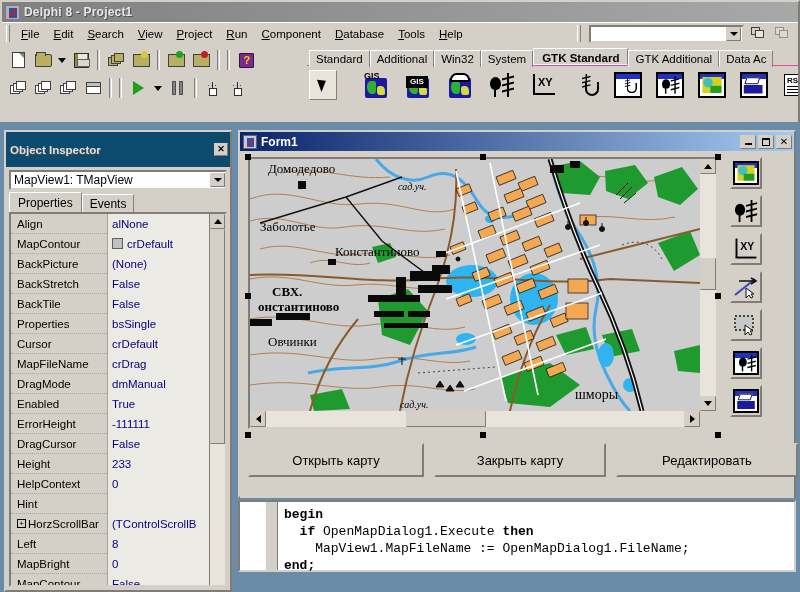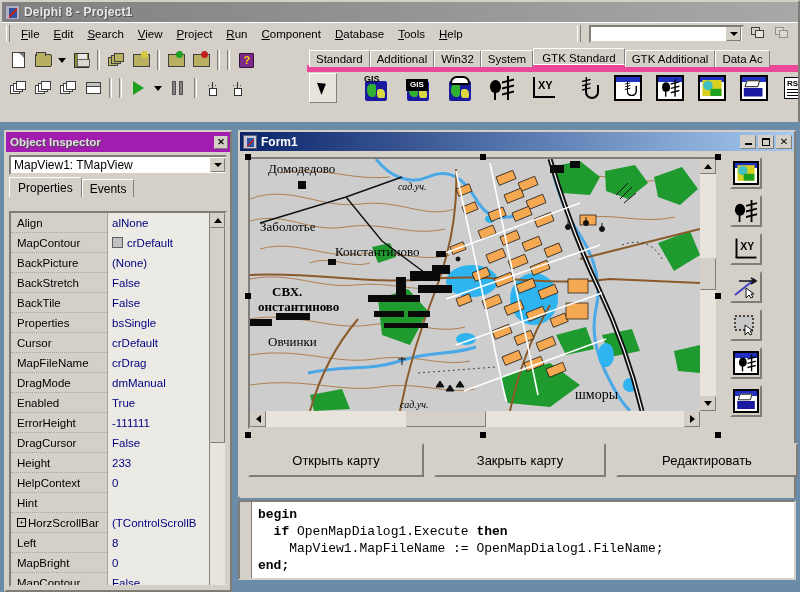--- a/index.html
+++ b/index.html
@@ -114,27 +114,27 @@
 
   
   .palette { flex: 1; padding-top: 2px; position: relative; overflow: hidden; }
   .pal-tabs { display: flex; align-items: flex-end; height: 19px; padding-left: 2px; }
   .pal-tab {
     font-size: 11.5px; padding: 2px 6px 2px 6px; background: #d4d0c8;
     border: 1px solid #fff; border-right-color: #808080; border-bottom: none;
     color: #000; white-space: nowrap; position: relative; top: 2px; height: 17px;
   }
   .pal-tab.active {
-    background: #d4d0c8; top: 0; height: 17px; font-weight: normal;
+    background: #d4d0c8; top: 0; height: 17px; font-weight: bold;
     border: 1px solid #fff; border-right-color: #808080; padding: 3px 8px;
     z-index: 2;
     margin-top: 20px;
   }
   .pal-strip {
-    height: 38px; background: #d4d0c8; border-top: 7px solid #ec4899;
+    height: 38px; background: #d4d0c8; border-top: 1px solid #ec4899;
     display: flex; align-items: center; padding-left: 2px; gap: 12px;
   }
   .pal-arrow-btn {
     width: 28px; height: 30px; background: #e8e4dc; border: 1px solid #fff;
     border-right-color:#808080; border-bottom-color:#808080;
     display: flex; align-items: center; justify-content: center; flex: none;
   }
   .cursor-arrow { width: 0; height: 0; border-left: 8px solid #000; border-top: 4px solid transparent;
     border-bottom: 9px solid transparent; transform: rotate(-20deg); }
   .pal-sep { width: 4px; }
@@ -194,42 +194,42 @@
   .img-ico::before{content:"";position:absolute;left:5px;top:3px;width:10px;height:7px;background:#30b030;
     border-radius:40%;}
   .gray-trees{opacity:.45;}
 
   
   .oi {
     position: absolute; left: 4px; top: 130px; width: 228px; height: 462px;
     background: #d4d0c8; border: 2px outset #d4d0c8; display: flex; flex-direction: column;
   }
   .oi-title {
-    height: 20px; background: #a21caf; display: flex; align-items: center;
+    height: 35px; background: #0c4a6e; display: flex; align-items: center;
     padding: 0 2px 0 4px;
   }
   .oi-title-text { color: #e0e0e0; font-size: 11.5px; font-weight: bold; text-shadow: 1px 1px 0 #505050; }
   .oi-close {
     margin-left: auto; width: 14px; height: 13px; background: #d4d0c8; border: 1px outset #d4d0c8;
     font-size: 9px; line-height: 11px; text-align: center; font-family:"Liberation Sans",sans-serif;
     font-weight: bold; color: #000;
   }
   .oi-combo {
     margin: 3px 3px 2px 3px; height: 20px; background: #fff; border: 2px inset #d4d0c8;
     display: flex; align-items: center; padding-left: 3px;
   }
   .oi-combo-text { font-size: 12px; color: #000; flex: 1; }
   .oi-tabs { display: flex; padding-left: 3px; height: 20px; align-items: flex-end; }
   .oi-tab {
     font-size: 12px; padding: 2px 7px; background: #d4d0c8; border: 1px solid #fff;
     border-right-color: #808080; border-bottom: none; height: 18px;
   }
   .oi-tab.active { height: 20px; padding: 3px 8px; }
   .oi-grid {
-    flex: 1; margin: 14px 3px 3px 3px; border: 2px inset #d4d0c8; background: #d4d0c8;
+    flex: 1; margin: 0 3px 3px 3px; border: 2px inset #d4d0c8; background: #d4d0c8;
     display: flex; overflow: hidden; position: relative;
   }
   .oi-rows { flex: 1; overflow: hidden; }
   .oi-row { display: flex; height: 20px; align-items: center; border-bottom: 1px dotted #a8a4a0; }
   .oi-name {
     width: 96px; font-size: 11.5px; color: #000; padding-left: 6px; white-space: nowrap;
     overflow: hidden; display: flex; align-items: center; gap: 2px; flex: none;
   }
   .oi-expand {
     width: 9px; height: 9px; border: 1px solid #000; background: #d4d0c8; font-size: 8px;
@@ -310,22 +310,22 @@
 
   
   .fbtn {
     position: absolute; height: 34px; background: #d4d0c8; border: 2px outset #d4d0c8;
     display: flex; align-items: center; justify-content: center;
     font-size: 13px; color: #000; font-family: "Liberation Sans", sans-serif;
   }
 
   
   .editor {
-    position: absolute; left: 238px; top: 500px; width: 558px; height: 80px;
-    background: #fff; border: 2px inset #d4d0c8; display: flex;
+    position: absolute; left: 238px; top: 500px; width: 558px; height: 72px;
+    background: #fff; border: 2px inset #d4d0c8; display: flex; padding-left: 26px;
   }
   .ed-gutter { width: 12px; background: #d4d0c8; border-right: 1px solid #808080; flex: none; }
   .ed-code { flex: 1; padding: 4px 0 0 6px; font-family: "Liberation Mono", monospace;
     font-size: 13px; color: #000; line-height: 17px; white-space: pre; }
   .kw { font-weight: bold; }
 </style>
 </head>
 <body>
 
 <div id="app">

